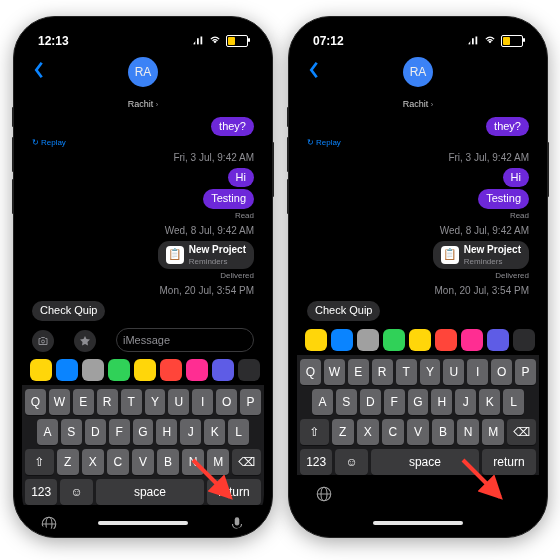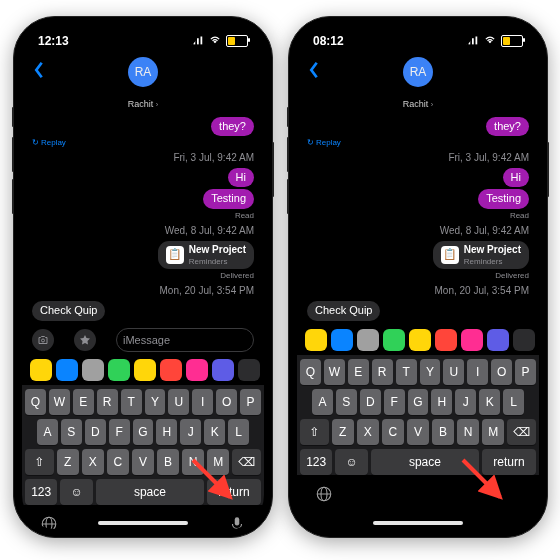--- a/index.html
+++ b/index.html
@@ -17,31 +17,31 @@
   .nav{display:flex;flex-direction:column;align-items:center;position:relative;padding:2px 0 2px}
   .back{position:absolute;left:10px;top:6px}
   .back svg{width:14px;height:18px;stroke:#0a84ff;stroke-width:3;fill:none}
   .avatar{width:30px;height:30px;border-radius:50%;background:#3b82f6;display:flex;align-items:center;justify-content:center;color:#eee;font-size:12px;font-weight:500}
   .name{color:#ccc;font-size:9px;margin-top:12px}
   .name small{color:#8e8e93}
   .conv{padding:4px 10px 2px;position:relative}
   .row{display:flex;margin:2px 0}
   .row.right{justify-content:flex-end}
   .bubble{padding:3px 8px;border-radius:11px;font-size:11px;max-width:70%;line-height:1.2}
-  .blue{background:#a21caf;color:#fff}
+  .blue{background:#6d28d9;color:#fff}
   .gray{background:#2c2c2e;color:#fff}
   .ts{text-align:right;color:#8e8e93;font-size:10px;margin:5px 0}
   .indent{margin-left:30px}
   .sub{text-align:right;color:#8e8e93;font-size:8px;margin-top:1px}
   .replay{color:#0a84ff;font-size:8px;text-align:left;margin-top:1px}
   .rich{display:flex;align-items:center;gap:5px}
   .rich .ico{width:18px;height:18px;background:#fff;border-radius:4px;display:flex;align-items:center;justify-content:center;font-size:11px}
   .rich .txt{font-size:10px;line-height:1.1}
   .rich .txt .s{color:#8e8e93;font-size:8px}
-  .inputbar{display:flex;align-items:center;gap:20px;padding:3px 10px}
+  .inputbar{display:flex;align-items:flex-end;gap:20px;padding:3px 10px}
   .circ{width:22px;height:22px;border-radius:50%;background:#2c2c2e;display:flex;align-items:center;justify-content:center}
   .circ svg{width:12px;height:12px;fill:#8e8e93}
   .msgfield{flex:1;height:22px;border:1px solid #3a3a3c;border-radius:12px;background:#000;display:flex;align-items:center;justify-content:space-between;padding:0 6px}
   .msgfield .ph{color:#8e8e93;font-size:11px}
   .msgfield .ph.active{color:#0a84ff}
   .cursor{color:#0a84ff;font-weight:bold}
   .apprail{display:flex;gap:4px;padding:4px 8px;overflow:hidden}
   .app{width:22px;height:22px;border-radius:6px;flex-shrink:0}
   .kbd{background:#1c1c1e;padding:4px 3px 0}
   .krow{display:flex;gap:3px;margin-bottom:4px;justify-content:center}
@@ -210,21 +210,21 @@
       </div>
     </div>
     <div class="phone" style="left: 288px;">
       <div class="sidebtn" style="left:-2px;top:90px;width:2px;height:20px"></div>
       <div class="sidebtn" style="left:-2px;top:120px;width:2px;height:35px"></div>
       <div class="sidebtn" style="left:-2px;top:162px;width:2px;height:35px"></div>
       <div class="sidebtn" style="right:-2px;top:125px;width:2px;height:55px"></div>
       <div class="screen">
         <div class="notch"></div>
         <div class="statusbar">
-          <span>08:12</span>
+          <span>07:12</span>
           <span class="status-right">
             <span class="sig"><svg viewBox="0 0 16 10">
                 <rect x="0" y="7" width="2" height="3" fill="#fff"></rect>
                 <rect x="4" y="5" width="2" height="5" fill="#fff"></rect>
                 <rect x="8" y="3" width="2" height="7" fill="#fff"></rect>
                 <rect x="12" y="1" width="2" height="9" fill="#fff"></rect>
               </svg></span>
             <span class="wifi"><svg viewBox="0 0 16 12">
                 <path d="M8 10 L6 8 Q8 6 10 8 Z" fill="#fff"></path>
                 <path d="M3 5 Q8 0 13 5" stroke="#fff" stroke-width="1.5" fill="none"></path>

